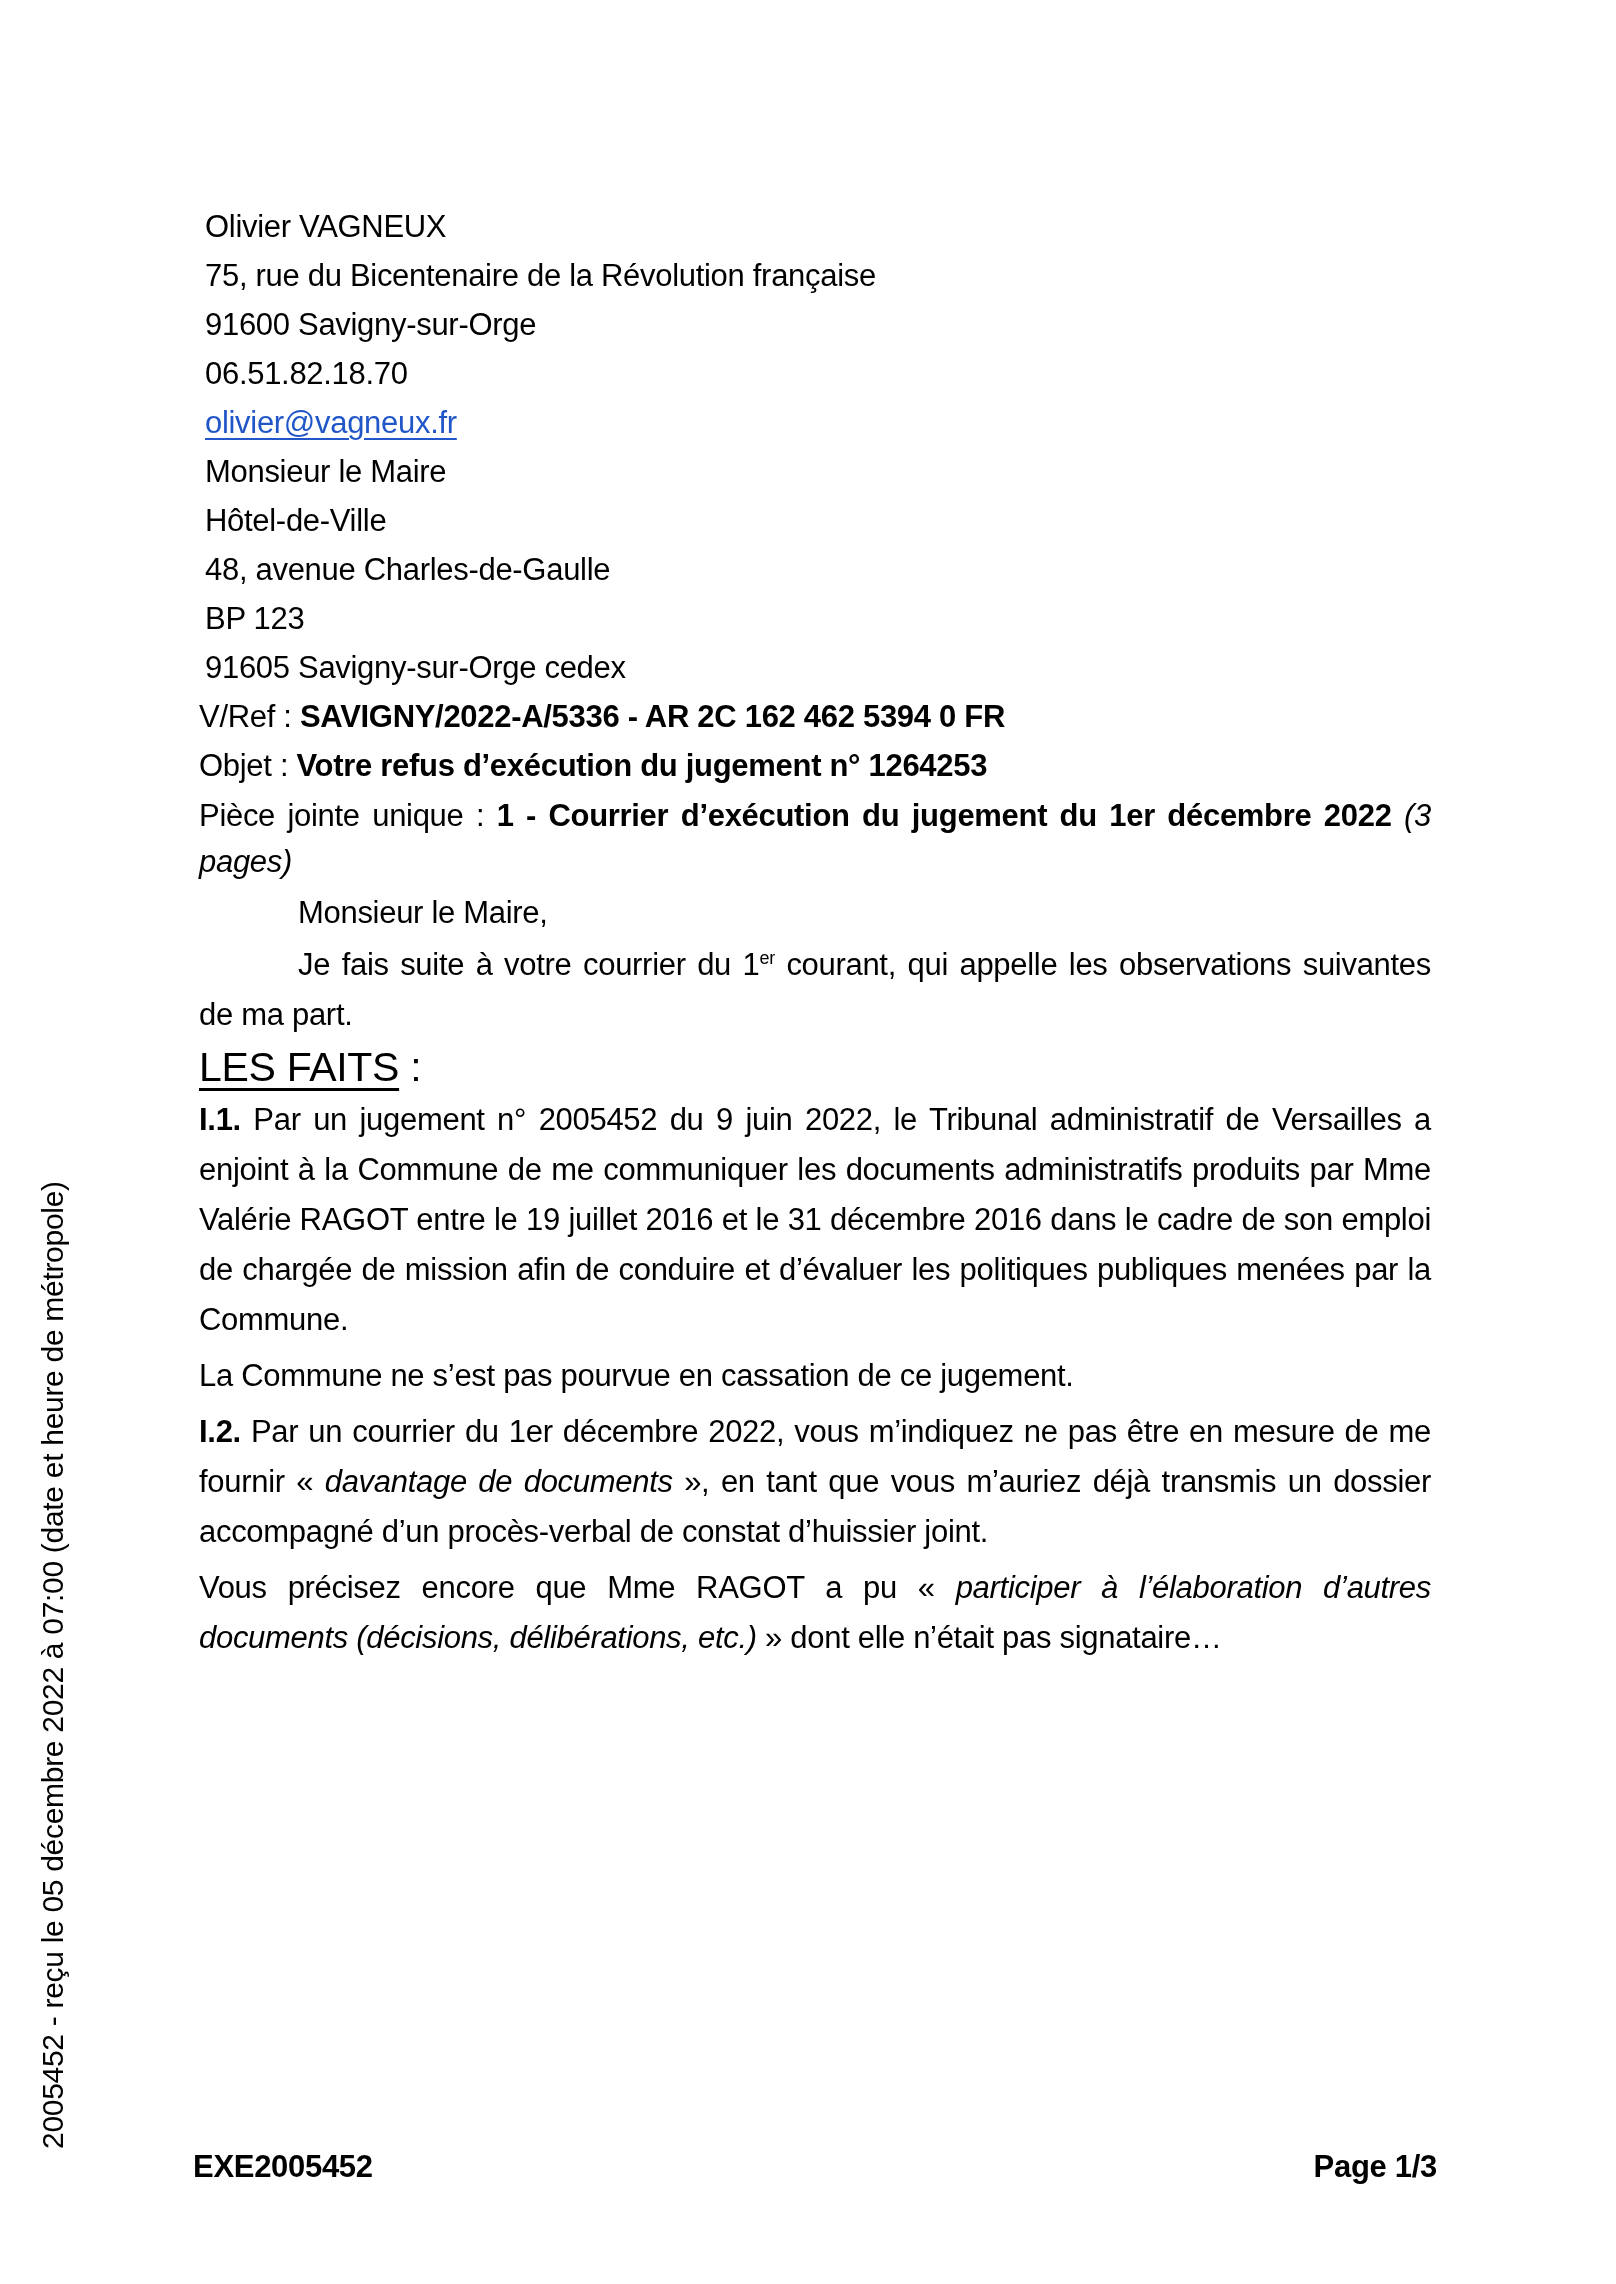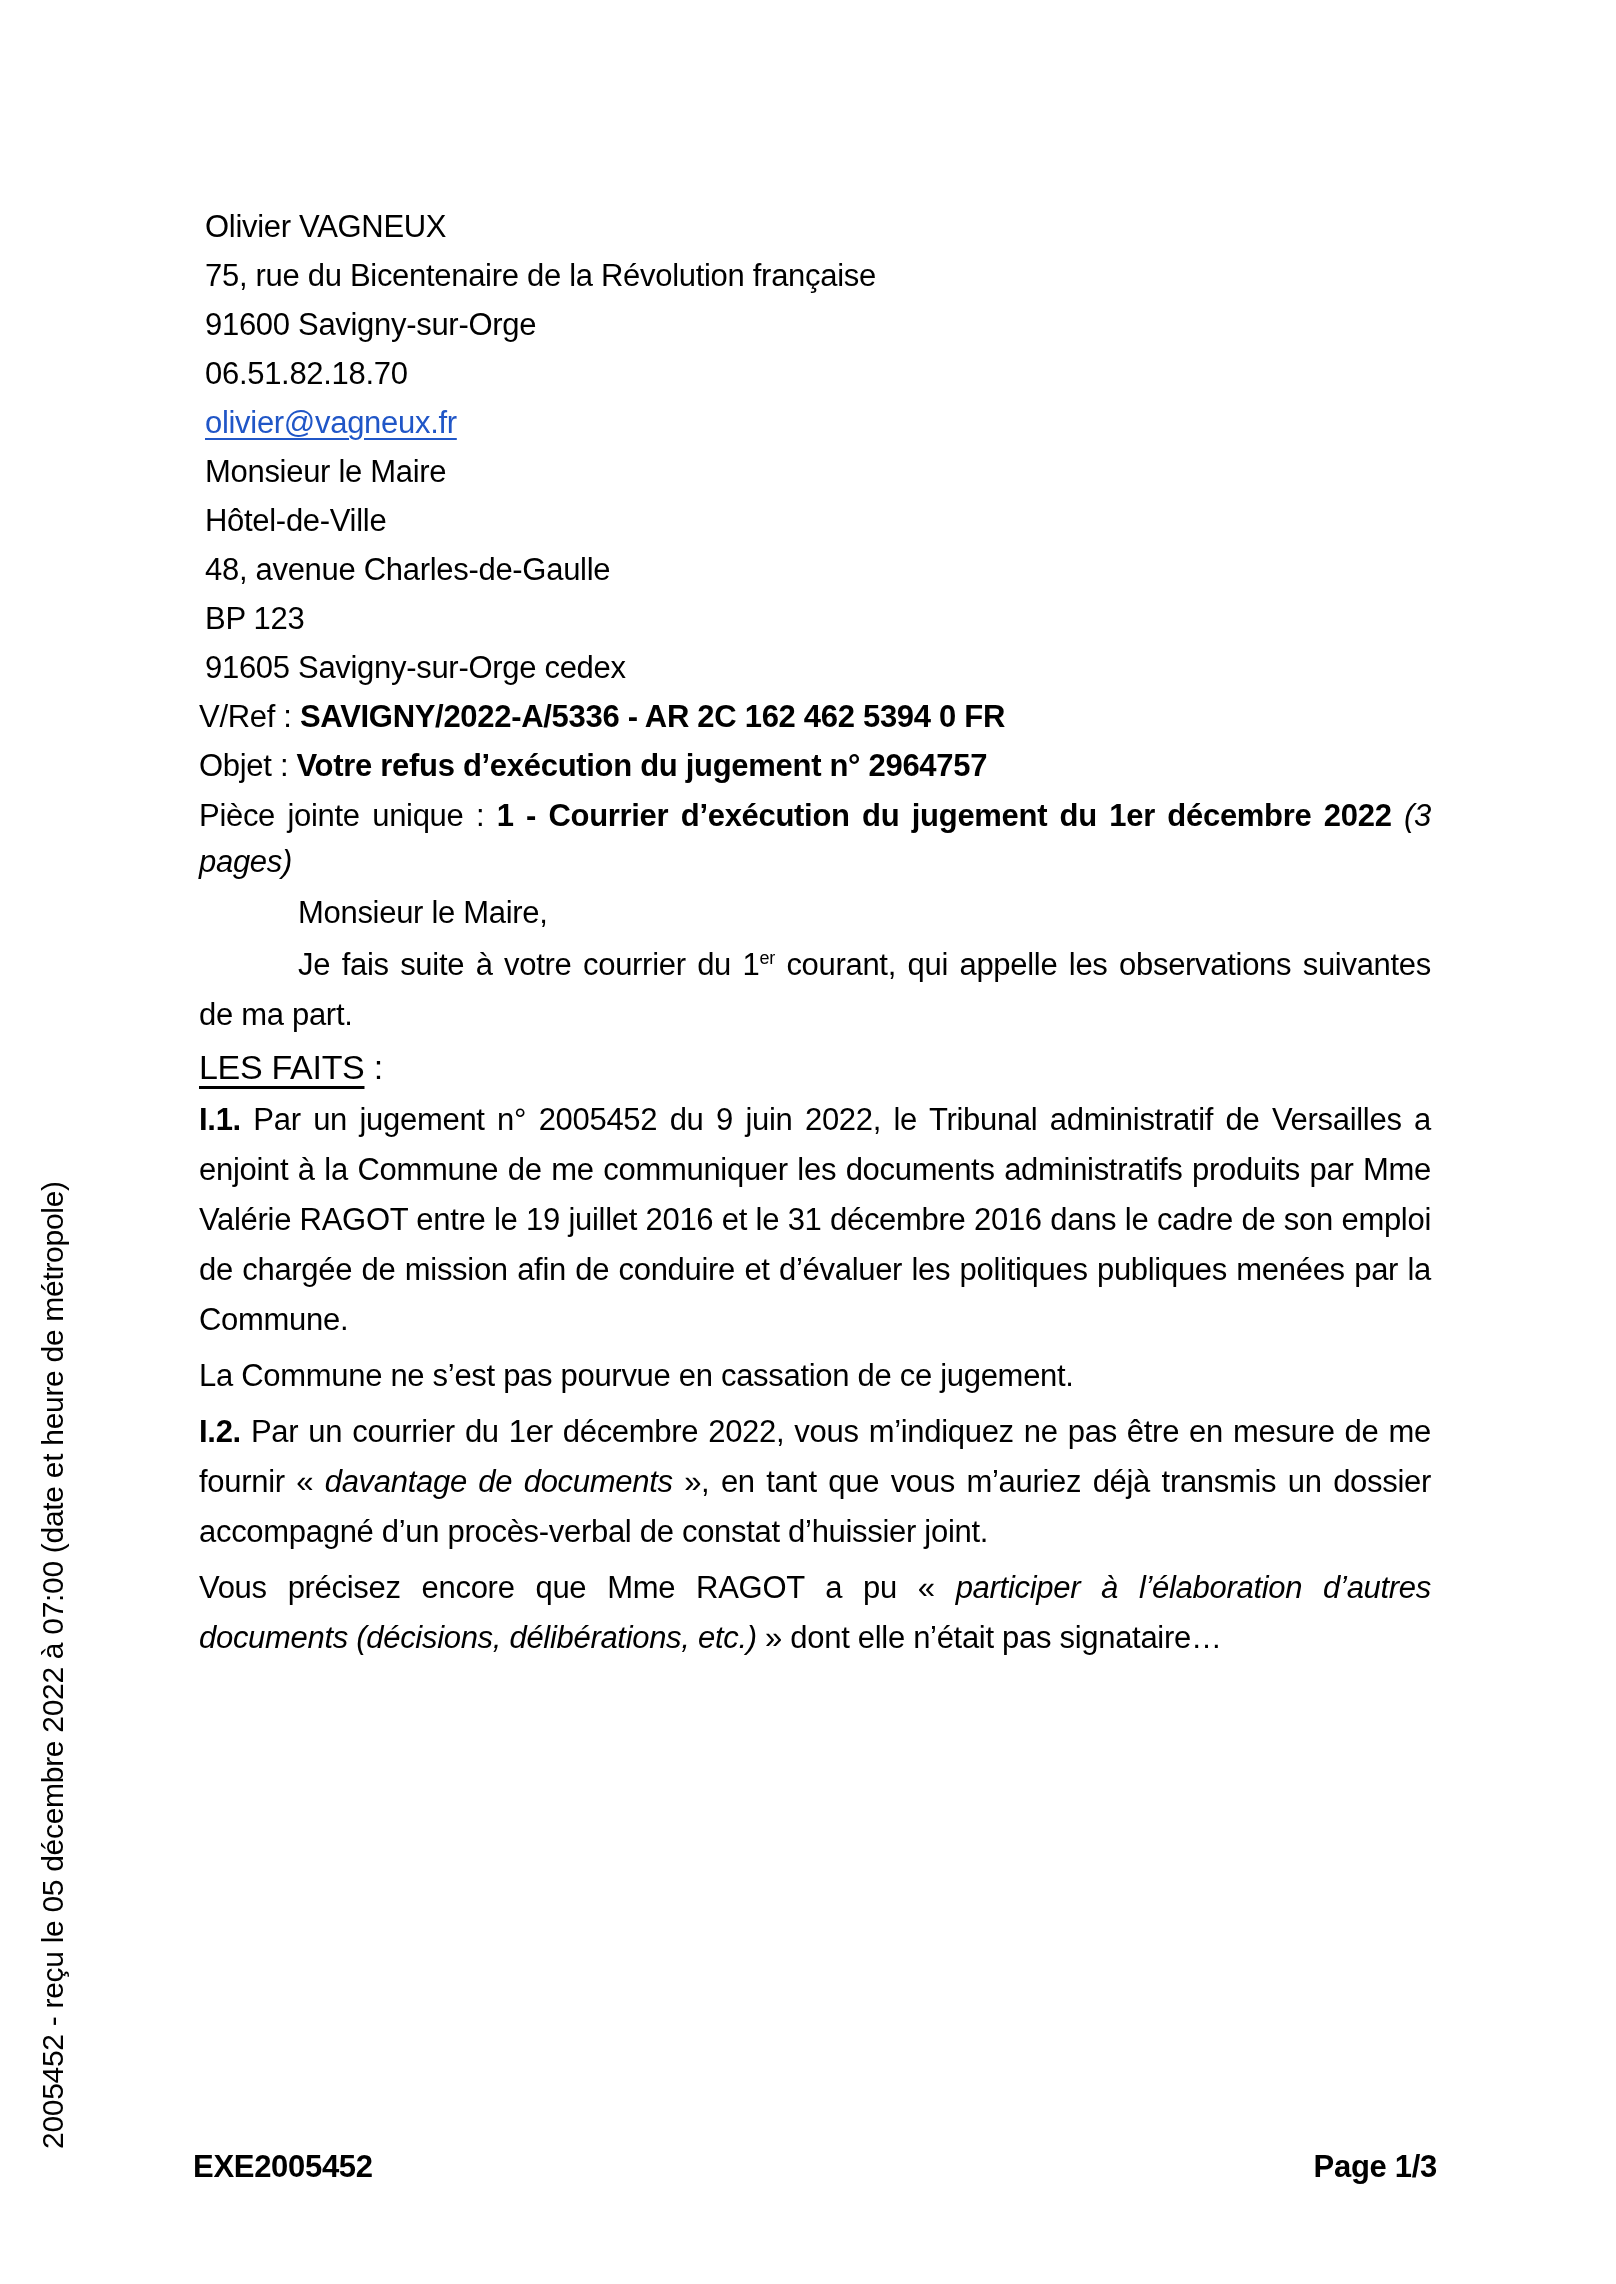--- a/index.html
+++ b/index.html
@@ -61,21 +61,21 @@
   .attachment { margin-top: 43px; line-height: 46px; text-align: justify; }
   .attachment .pages { font-style: italic; }
   .dateline { margin-top: 39px; line-height: 43px; text-align: right; padding-right: 57px; }
   .salutation { margin-top: 46px; line-height: 43px; text-indent: 99px; }
   .para {
     line-height: 50px;
     text-align: justify;
     hyphens: none;
   }
   .intro { margin-top: 42px; text-indent: 99px; }
-  .section-title { margin-top: 65px; line-height: 43px; font-size: 34px; }
+  .section-title { margin-top: 65px; line-height: 43px; font-size: 41px; }
   .section-title .u {
     text-decoration: underline;
     text-underline-offset: 6.5px;
     text-decoration-thickness: 2.6px;
   }
   .para-i1 { margin-top: 62px; }
   .para-cassation { margin-top: 19.5px; }
   .para-i2 { margin-top: 18px; }
   .para-precisions { margin-top: 18px; }
   b, .bold { font-weight: bold; }
@@ -117,21 +117,21 @@
       <div class="addr-line">Monsieur le Maire</div>
       <div class="addr-line">Hôtel-de-Ville</div>
       <div class="addr-line">48, avenue Charles-de-Gaulle</div>
       <div class="addr-line">BP 123</div>
       <div class="addr-line">91605 Savigny-sur-Orge cedex</div>
     </section>
 
     <p class="refline"><span>V/Ref : </span><b>SAVIGNY/2022-A/5336 - AR 2C 162 462 5394 0 FR</b></p>
 
 
-    <p class="objet"><span>Objet : </span><b>Votre refus d’exécution du jugement n° 2964757</b></p>
+    <p class="objet"><span>Objet : </span><b>Votre refus d’exécution du jugement n° 1264253</b></p>
 
     <p class="attachment"><span>Pièce jointe unique : </span><b>1 - Courrier d’exécution du jugement du 1er décembre 2022 </b><span class="pages">(3 pages)</span></p>
 
 
     <p class="salutation">Monsieur le Maire,</p>
 
     <p class="para intro"><span>Je fais suite à votre courrier du 1</span><sup>er</sup><span> courant, qui appelle les observations suivantes de ma part.</span></p>
 
     <h2 class="section-title"><span class="u">LES FAITS</span><span> :</span></h2>
 

